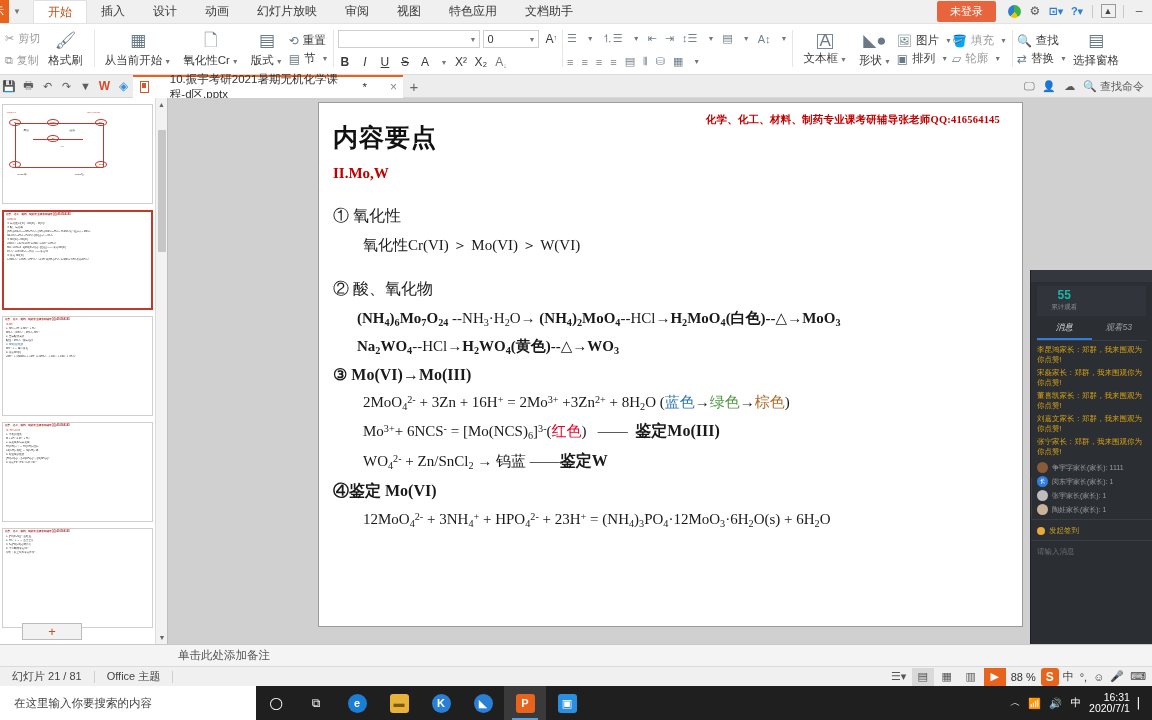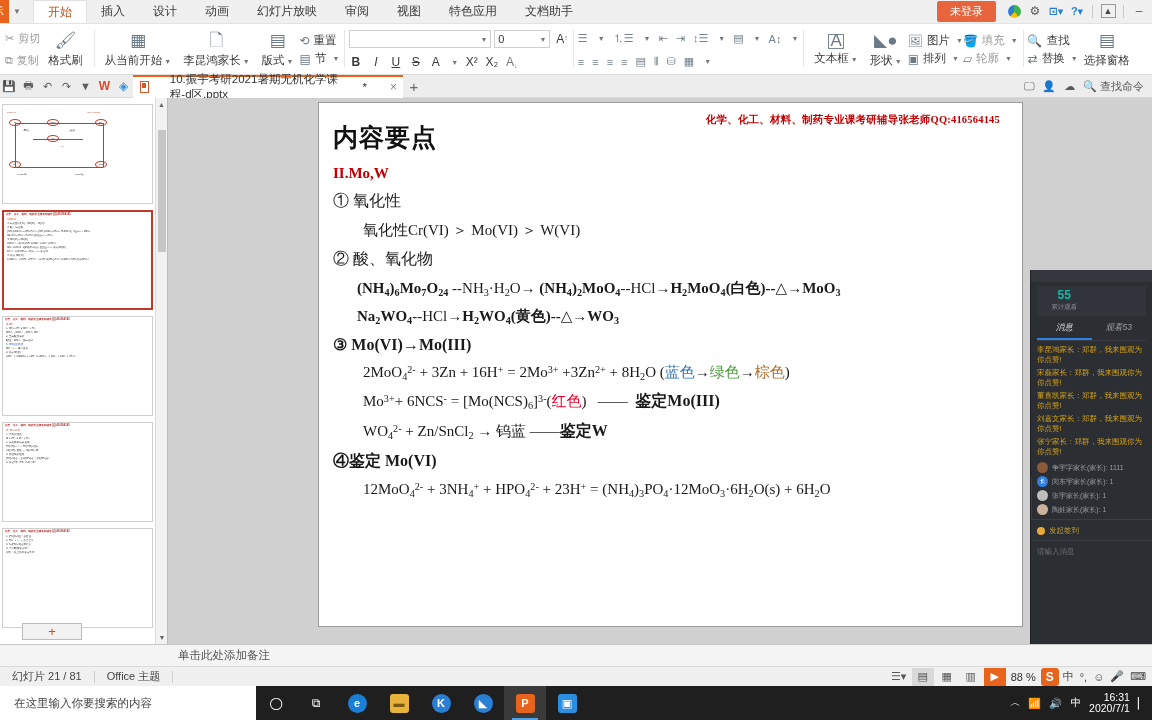--- a/index.html
+++ b/index.html
@@ -159,21 +159,21 @@
     font-family:"Liberation Serif", serif; font-weight:bold; letter-spacing:0.2px;
     white-space:nowrap;
   }
   .slide-title {
     position:absolute; left:14px; top:18px; font-size:25px; font-weight:bold; color:#111;
     font-family:"DejaVu Sans","Liberation Sans",sans-serif; letter-spacing:1px;
   }
   .sec-head { color:#c00000; font-weight:bold; font-size:15px; }
   .body { position:absolute; left:14px; top:62px; right:14px; }
   .ln { margin-bottom:3px; white-space:nowrap; }
-  .l1 { font-size:16px; color:#1a1a1a; margin-top:9px;}
+  .l1 { font-size:16px; color:#1a1a1a; margin-top:24px;}
   .l1b { font-size:16px; font-weight:bold; color:#1a1a1a; margin-top:9px;}
   .l2 { font-size:15px; color:#1a1a1a; margin-left:30px; margin-top:9px;}
   .l2b { font-size:15px; font-weight:bold; color:#1a1a1a; margin-left:24px; margin-top:9px;}
   sub { font-size:0.68em; vertical-align:-0.28em; }
   sup { font-size:0.68em; vertical-align:0.42em; }
   .cblue{color:#2e75b6;} .cgreen{color:#4c9a3f;} .cbrown{color:#b06a28;} .cred{color:#e8002a;}
   .bigb { font-weight:bold; font-size:16px;}
 
   
   .chatpanel {
@@ -306,21 +306,21 @@
       </div>
     </div>
 
     <div class="rgroup">
       <div class="bigbtn">
         <span class="bi">▦</span>
         <span class="bl"><span>从当前开始</span><span class="dcar">▼</span></span>
       </div>
       <div class="bigbtn">
         <span class="bi">🗋</span>
-        <span class="bl"><span>李昆鸿家长</span><span class="dcar">▼</span></span>
+        <span class="bl"><span>氧化性Cr</span><span class="dcar">▼</span></span>
       </div>
       <div class="bigbtn">
         <span class="bi">▤</span>
         <span class="bl"><span>版式</span><span class="dcar">▼</span></span>
       </div>
       <div class="stackcol">
         <div class="smallrow">
           <span class="si">⟲</span>
           <span>重置</span>
         </div>

